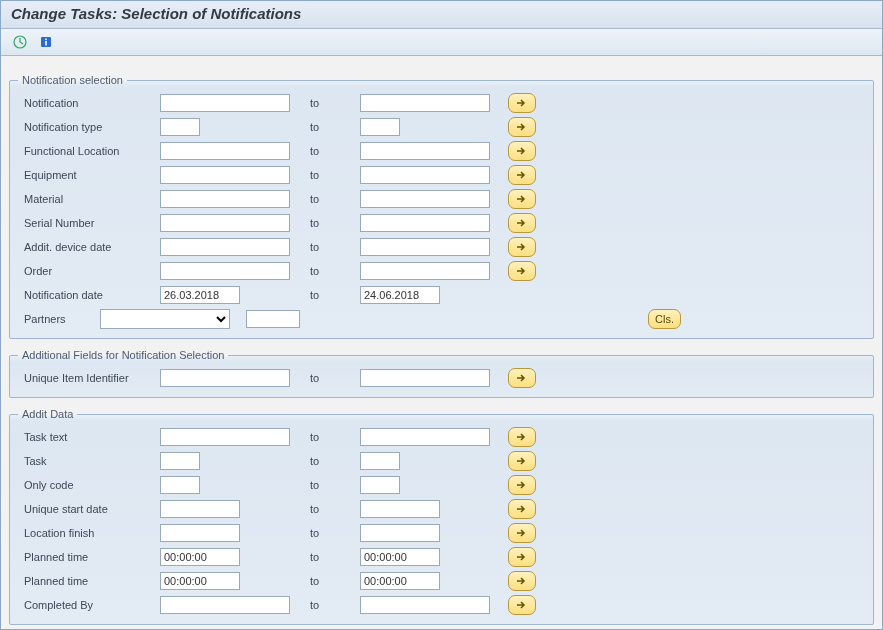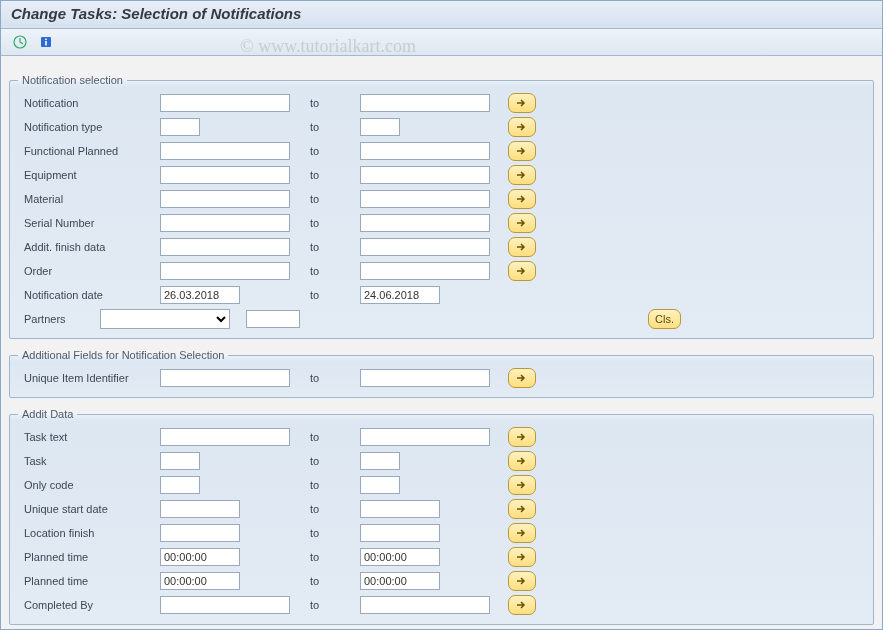--- a/index.html
+++ b/index.html
@@ -150,21 +150,20 @@
     color: rgba(150,150,150,0.35);
     font-family: Georgia, serif;
     pointer-events: none;
     z-index: 50;
   }
 </style>
 </head>
 <body>
 
 <div class="window">
-  <div class="watermark">© www.tutorialkart.com</div>
 
   <div class="titlebar">
     <h1>Change Tasks: Selection of Notifications</h1>
   </div>
 
   <div class="toolbar">
     <span class="toolbtn">
       <svg width="14" height="14" viewBox="0 0 14 14">
         <circle cx="7" cy="7" r="6" fill="none" stroke="#3a6" stroke-width="1.2"></circle>
         <path d="M7 3 L7 7 L10 9" stroke="#3a6" stroke-width="1.2" fill="none"></path>
@@ -210,21 +209,21 @@
             <input type="text" class="f w-small" value="" style="">
           </div>
         <div class="col-more"><span class="btn btn-more">
               <svg width="12" height="10">
                 <path d="M1 5 L8 5 M5 2 L8 5 L5 8" stroke="#6b5300" stroke-width="1.5" fill="none"></path>
               </svg>
             </span></div>
       </div>
 
       <div class="row">
-        <div class="lbl">Functional Planned</div>
+        <div class="lbl">Functional Location</div>
         <div class="col-from">
             <input type="text" class="f w-full" value="" style="">
           </div>
         <div class="col-to-label">to</div>
         <div class="col-to">
             <input type="text" class="f w-full" value="" style="">
           </div>
         <div class="col-more"><span class="btn btn-more">
               <svg width="12" height="10">
                 <path d="M1 5 L8 5 M5 2 L8 5 L5 8" stroke="#6b5300" stroke-width="1.5" fill="none"></path>
@@ -274,21 +273,21 @@
             <input type="text" class="f w-full" value="" style="">
           </div>
         <div class="col-more"><span class="btn btn-more">
               <svg width="12" height="10">
                 <path d="M1 5 L8 5 M5 2 L8 5 L5 8" stroke="#6b5300" stroke-width="1.5" fill="none"></path>
               </svg>
             </span></div>
       </div>
 
       <div class="row">
-        <div class="lbl">Addit. finish data</div>
+        <div class="lbl">Addit. device date</div>
         <div class="col-from">
             <input type="text" class="f w-full" value="" style="">
           </div>
         <div class="col-to-label">to</div>
         <div class="col-to">
             <input type="text" class="f w-full" value="" style="">
           </div>
         <div class="col-more"><span class="btn btn-more">
               <svg width="12" height="10">
                 <path d="M1 5 L8 5 M5 2 L8 5 L5 8" stroke="#6b5300" stroke-width="1.5" fill="none"></path>

